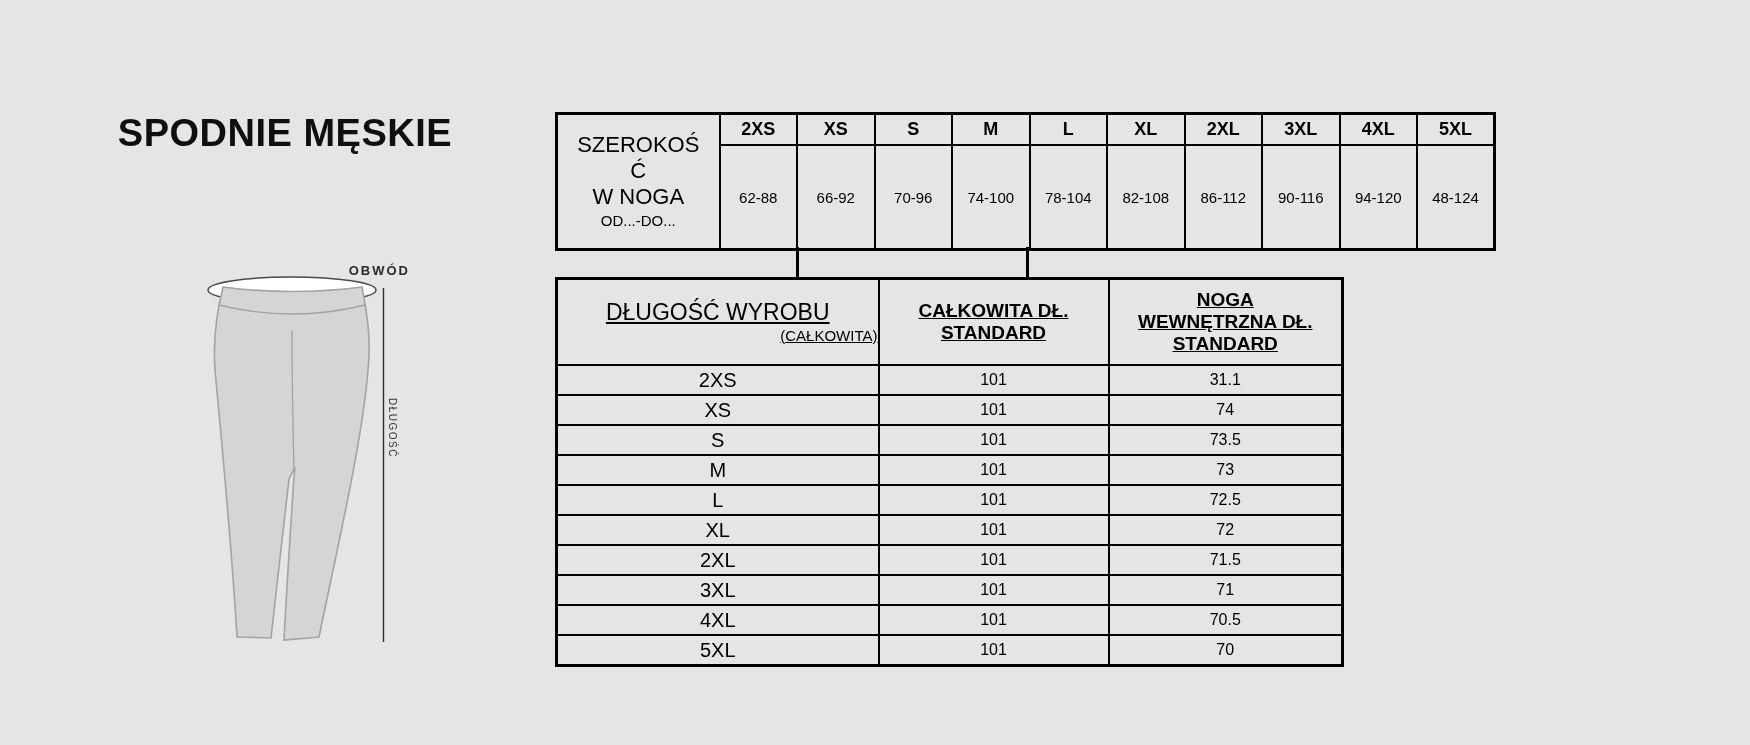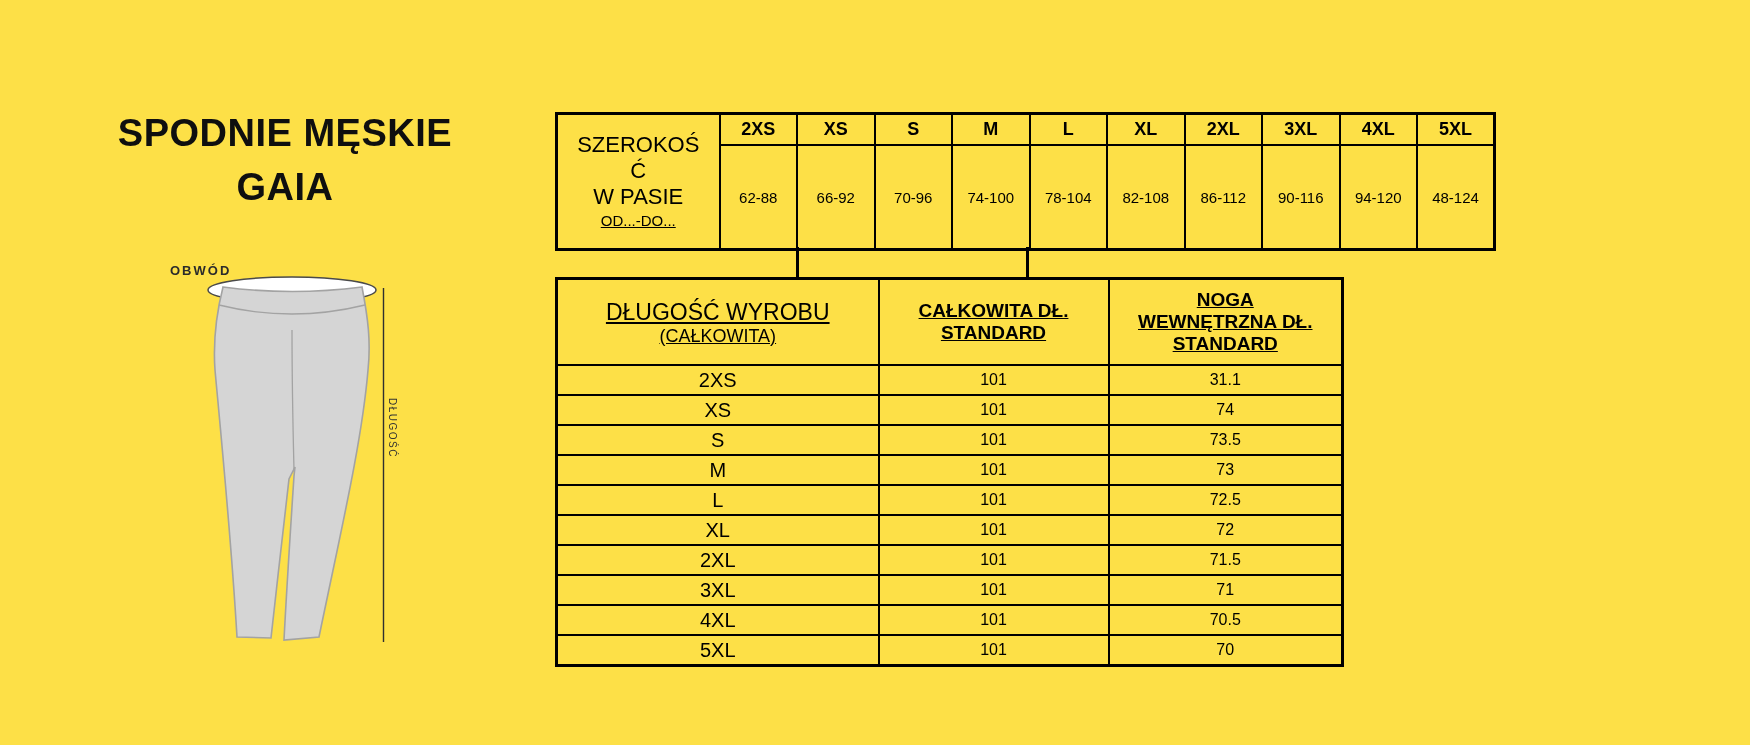--- a/index.html
+++ b/index.html
@@ -1,20 +1,20 @@
 <!DOCTYPE html>
 <html><head>
 <meta charset="utf-8">
 <style>
   html, body { margin: 0; padding: 0; background: #fff; }
   .wrap {
     position: relative;
     width: 1750px;
     height: 745px;
-    background: #fde047;
+    background: #e5e5e5;
     font-family: "Liberation Sans", sans-serif;
     color: #000;
     overflow: hidden;
   }
 
   
   .title {
     position: absolute;
     left: 85px; top: 106px; width: 400px;
     text-align: center;
@@ -23,21 +23,21 @@
     line-height: 54px;
     letter-spacing: 0.5px;
     color: #0f0f0f;
   }
   .title span { display: block; }
 
   
   .diagram { position: absolute; left: 170px; top: 230px; width: 240px; height: 425px; }
   .obwod {
     position: absolute; left: 0; right: 0; top: 33px;
-    text-align: left; font-weight: bold;
+    text-align: right; font-weight: bold;
     font-size: 13px; letter-spacing: 2px; color: #2b2b2b;
   }
   .obwod-sub {
     position: absolute; left: 0; right: 0; top: 48px;
     text-align: center; font-size: 7.5px; letter-spacing: 0.4px; color: #2b2b2b;
   }
   .diagram svg { position: absolute; left: 0; top: 0; }
   .dlugosc {
     position: absolute; left: 217px; top: 168px;
     writing-mode: vertical-rl;
@@ -56,50 +56,49 @@
     padding: 0;
     text-align: center;
     vertical-align: middle;
     font-weight: normal;
     overflow: hidden;
   }
 
   
   .t1 { left: 555px; top: 112px; width: 940px; }
   .t1 .hcell { font-size: 22px; line-height: 26px; margin-left: 46px; }
-  .t1 .hcell .sub { display: block; font-size: 15px; line-height: 22px; text-decoration: underline; }
+  .t1 .hcell .sub { display: block; font-size: 15px; line-height: 22px; }
   .t1 .hcell span { display: block; }
   .t1 th.size { height: 29px; font-size: 18px; font-weight: bold; }
   .t1 td.range { height: 102px; font-size: 15px; margin-left: 20px; }
 
   
   .stub { position: absolute; top: 247px; width: 3px; height: 33px; background: #000; }
   .stub.s1 { left: 796px; }
   .stub.s2 { left: 1026px; }
 
   
   .t2 { left: 555px; top: 277px; width: 786px; }
   .t2 thead th { height: 84px; text-decoration: underline; }
   .t2 .h1 { font-size: 23px; line-height: 27px; }
-  .t2 .h1 .sub { display: block; font-size: 18px; line-height: 20px; }
+  .t2 .h1 .sub { display: block; font-size: 15px; line-height: 20px; text-align: right; }
   .t2 .h1 span { display: block; }
   .t2 .hb { font-size: 19px; line-height: 22px; font-weight: bold; }
   .t2 .hb span { display: block; }
   .t2 tbody td { height: 28px; }
   .t2 td.size { font-size: 20px; }
   .t2 td.val { font-size: 16px; margin-left: 22px; }
 </style>
 </head>
 <body>
 
 <div class="wrap">
 
   <div class="title">
     <span>SPODNIE MĘSKIE</span>
-    <span>GAIA</span>
   </div>
 
   <div class="diagram">
     <div class="obwod">OBWÓD</div>
     <div class="obwod-sub">(SZEROKOŚĆ W PASIE)</div>
     <svg width="240" height="425" viewBox="0 0 240 425">
       <ellipse cx="122" cy="60" rx="84" ry="13" fill="#ffffff" stroke-width="1.5" stroke="#4a4a4a"></ellipse>
       <path d="M 53 57 Q 122 66 192 57 C 198 88 201 112 198 140 C 192 212 170 305 149 407 L 114 410 C 117 352 121 292 124 246 L 125 237 L 119 249 C 113 298 107 356 101 408 L 67 407 C 61 305 50 195 45 140 C 43 112 46 85 53 57 Z" stroke="#a3a3a3" stroke-width="1.6" fill="#d5d5d5"></path>
       <path d="M 49 75 Q 122 93 195 75" fill="none" stroke-width="1.3" stroke="#a3a3a3"></path>
       <path d="M 122 100 C 122 150 123 200 124 240" fill="none" stroke-width="1.3" stroke="#a3a3a3"></path>
@@ -120,21 +119,21 @@
         <col style="width:77.5px">
         <col style="width:77.5px">
         <col style="width:77.5px">
         <col style="width:77.5px">
     </colgroup>
     <tbody>
       <tr>
         <th class="hcell" rowspan="2">
           <span>SZEROKOŚ</span>
           <span>Ć</span>
-          <span>W PASIE</span>
+          <span>W NOGA</span>
           <span class="sub">OD...-DO...</span>
         </th>
         <th class="size">2XS</th>
         <th class="size">XS</th>
         <th class="size">S</th>
         <th class="size">M</th>
         <th class="size">L</th>
         <th class="size">XL</th>
         <th class="size">2XL</th>
         <th class="size">3XL</th>

